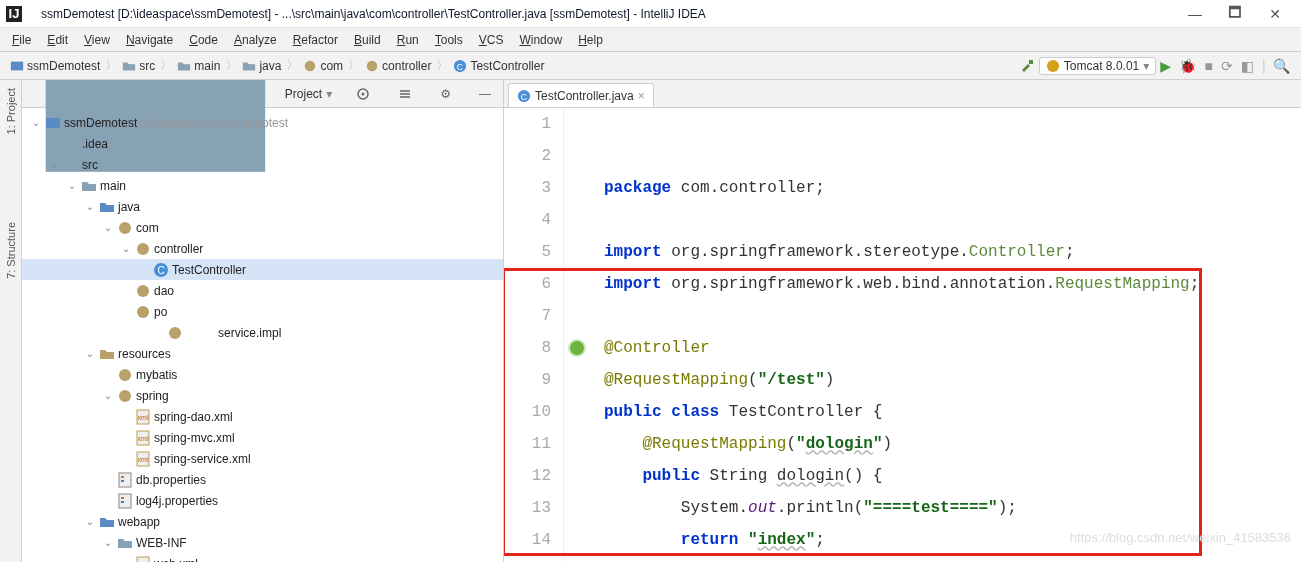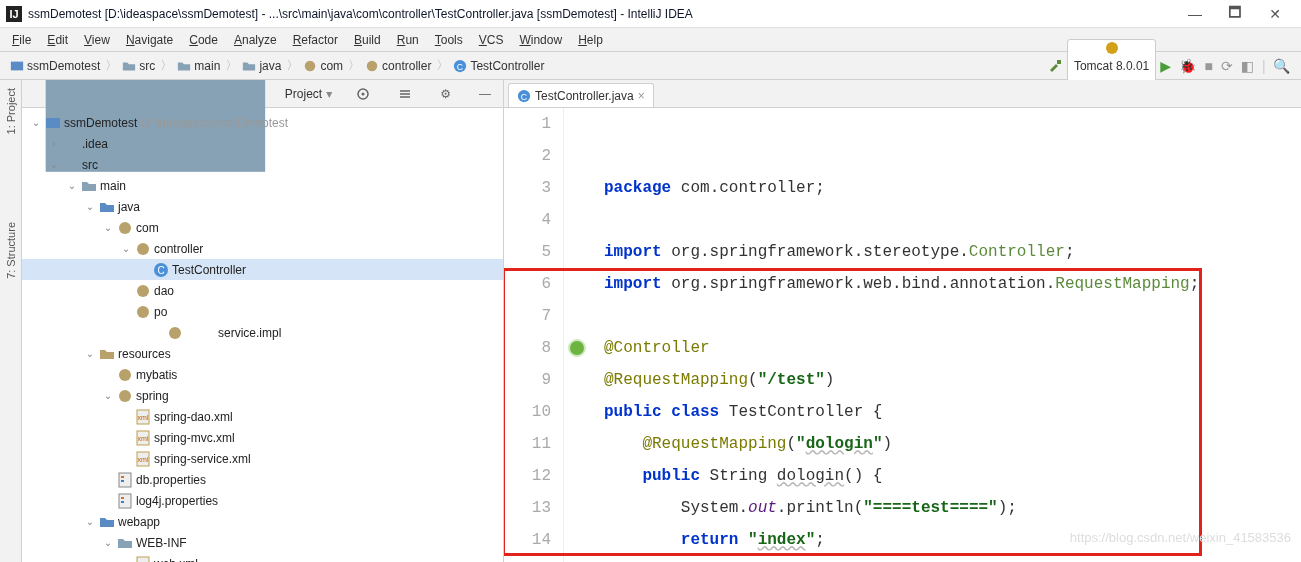--- a/index.html
+++ b/index.html
@@ -1,30 +1,30 @@
 <!DOCTYPE html>
 <html><head>
 <meta charset="utf-8">
 <style>
 * { box-sizing: border-box; margin: 0; padding: 0; }
 body { font-family: "Segoe UI", Arial, sans-serif; font-size: 12px; color: #333; background: #fff; width: 1301px; height: 562px; overflow: hidden; display: flex; flex-direction: column; }
 .titlebar { height: 28px; display: flex; align-items: center; padding: 0 6px; background: #fff; border-bottom: 1px solid #e0e0e0; }
-.titlebar .app-icon { width: 16px; height: 16px; background: #222; color: #fff; font-size: 11px; font-weight: bold; display: flex; align-items: center; justify-content: center; margin-right: 6px; }
+.titlebar .app-icon { width: 16px; height: 16px; background: #222; color: #fff; font-size: 13px; font-weight: bold; display: flex; align-items: center; justify-content: center; margin-right: 19px; }
 .titlebar .title-text { flex: 1; color: #0f172a; font-size: 12px; }
 .titlebar .win-btn { width: 40px; text-align: center; font-size: 14px; color: #555; cursor: pointer; }
 .menubar { height: 24px; display: flex; align-items: center; padding: 0 4px; border-bottom: 1px solid #d0d0d0; background: #f2f2f2; }
 .menubar .menu-item { padding: 2px 8px; cursor: pointer; }
 .menubar .menu-item u { text-decoration: underline; }
 .navbar { height: 28px; display: flex; align-items: center; padding: 0 6px; border-bottom: 1px solid #d0d0d0; background: #f2f2f2; }
 .navbar .crumb { display: flex; align-items: center; padding: 0 4px; cursor: pointer; color: #333; }
 .navbar .crumb .ic { width: 14px; height: 14px; margin-right: 3px; }
 .navbar .sep { color: #aaa; padding: 0 1px; }
 .navbar .spacer { flex: 1; }
 .navbar .tool { padding: 0 4px; cursor: pointer; }
-.run-config { border: 1px solid #ccc; background: #fff; padding: 1px 6px; display: flex; align-items: center; gap: 4px; border-radius: 3px; flex-direction: column; }
+.run-config { border: 1px solid #ccc; background: #fff; padding: 1px 6px; display: flex; align-items: flex-start; gap: 4px; border-radius: 3px; }
 .body { flex: 1; display: flex; overflow: hidden; }
 .left-rail { width: 22px; background: #f2f2f2; border-right: 1px solid #d0d0d0; display: flex; flex-direction: column; align-items: center; padding-top: 4px; gap: 80px; }
 .left-rail .rail-item { writing-mode: vertical-rl; transform: rotate(180deg); font-size: 11px; color: #555; cursor: pointer; padding: 4px 0; }
 .project-panel { width: 482px; background: #fff; border-right: 1px solid #d0d0d0; display: flex; flex-direction: column; }
 .panel-header { height: 28px; display: flex; align-items: center; padding: 0 8px; border-bottom: 1px solid #d0d0d0; background: #f2f2f2; gap: 20px; }
 .panel-header .panel-title { font-weight: normal; flex: 1; display: flex; align-items: center; gap: 4px; }
 .panel-header .panel-btn { padding: 0 4px; cursor: pointer; color: #666; }
 .tree { flex: 1; overflow: auto; padding: 4px 0; font-size: 12px; }
 .tree-row { display: flex; align-items: center; height: 21px; padding-left: 8px; cursor: pointer; white-space: nowrap; }
 .tree-row.selected { background: #d5e4f6; }

